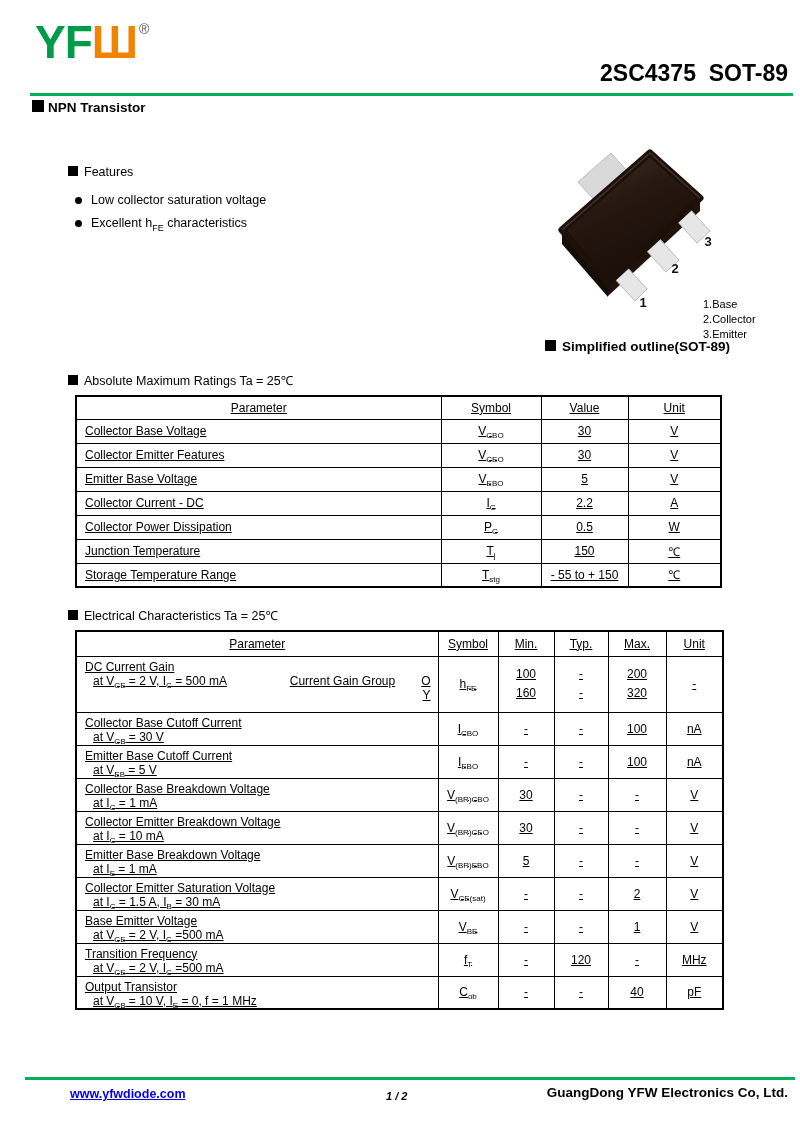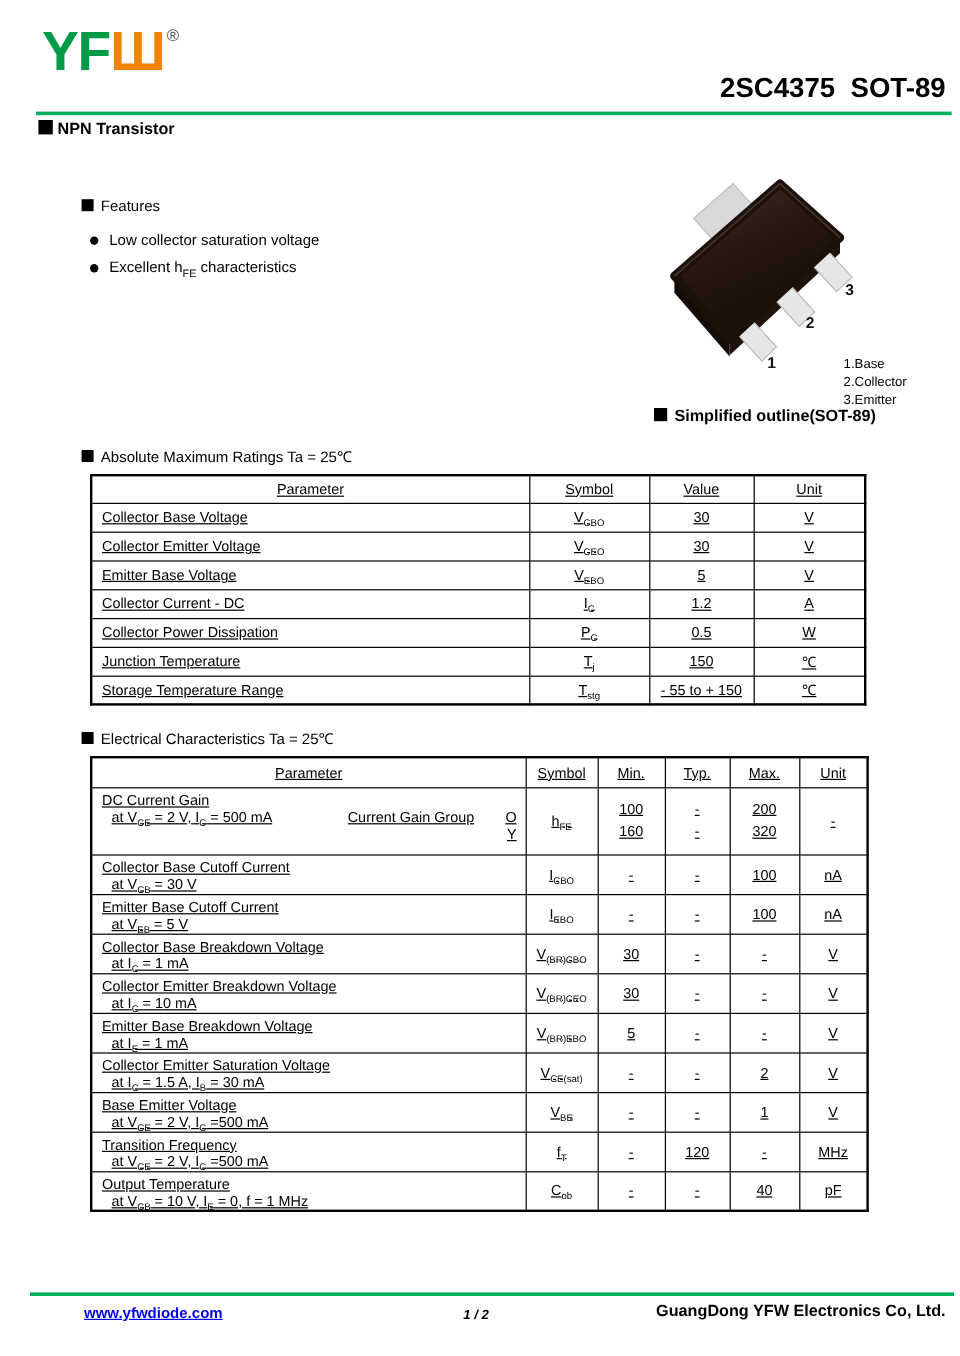--- a/index.html
+++ b/index.html
@@ -138,35 +138,35 @@
         </tr>
       </thead>
     <tbody>
         <tr>
           <td class="param">Collector Base Voltage</td>
           <td class="c">V<sub>CBO</sub></td>
           <td class="c">30</td>
           <td class="c">V</td>
         </tr>
         <tr>
-          <td class="param">Collector Emitter Voltage</td>
+          <td class="param">Collector Emitter Features</td>
           <td class="c">V<sub>CEO</sub></td>
           <td class="c">30</td>
           <td class="c">V</td>
         </tr>
         <tr>
           <td class="param">Emitter Base Voltage</td>
           <td class="c">V<sub>EBO</sub></td>
           <td class="c">5</td>
           <td class="c">V</td>
         </tr>
         <tr>
           <td class="param">Collector Current - DC</td>
           <td class="c">I<sub>C</sub></td>
-          <td class="c">1.2</td>
+          <td class="c">2.2</td>
           <td class="c">A</td>
         </tr>
         <tr>
           <td class="param">Collector Power Dissipation</td>
           <td class="c">P<sub>C</sub></td>
           <td class="c">0.5</td>
           <td class="c">W</td>
         </tr>
         <tr>
           <td class="param">Junction Temperature</td>
@@ -303,21 +303,21 @@
             <div class="p2">at V<sub>CE</sub> = 2 V, I<sub>C</sub> =500 mA</div>
           </td>
           <td class="c">f<sub>T</sub></td>
           <td class="c">-</td>
           <td class="c">120</td>
           <td class="c">-</td>
           <td class="c">MHz</td>
         </tr>
         <tr>
           <td class="param">
-            <div>Output Temperature</div>
+            <div>Output Transistor</div>
             <div class="p2">at V<sub>CB</sub> = 10 V, I<sub>E</sub> = 0, f = 1 MHz</div>
           </td>
           <td class="c">C<sub>ob</sub></td>
           <td class="c">-</td>
           <td class="c">-</td>
           <td class="c">40</td>
           <td class="c">pF</td>
         </tr>
       </tbody>
   </table>

